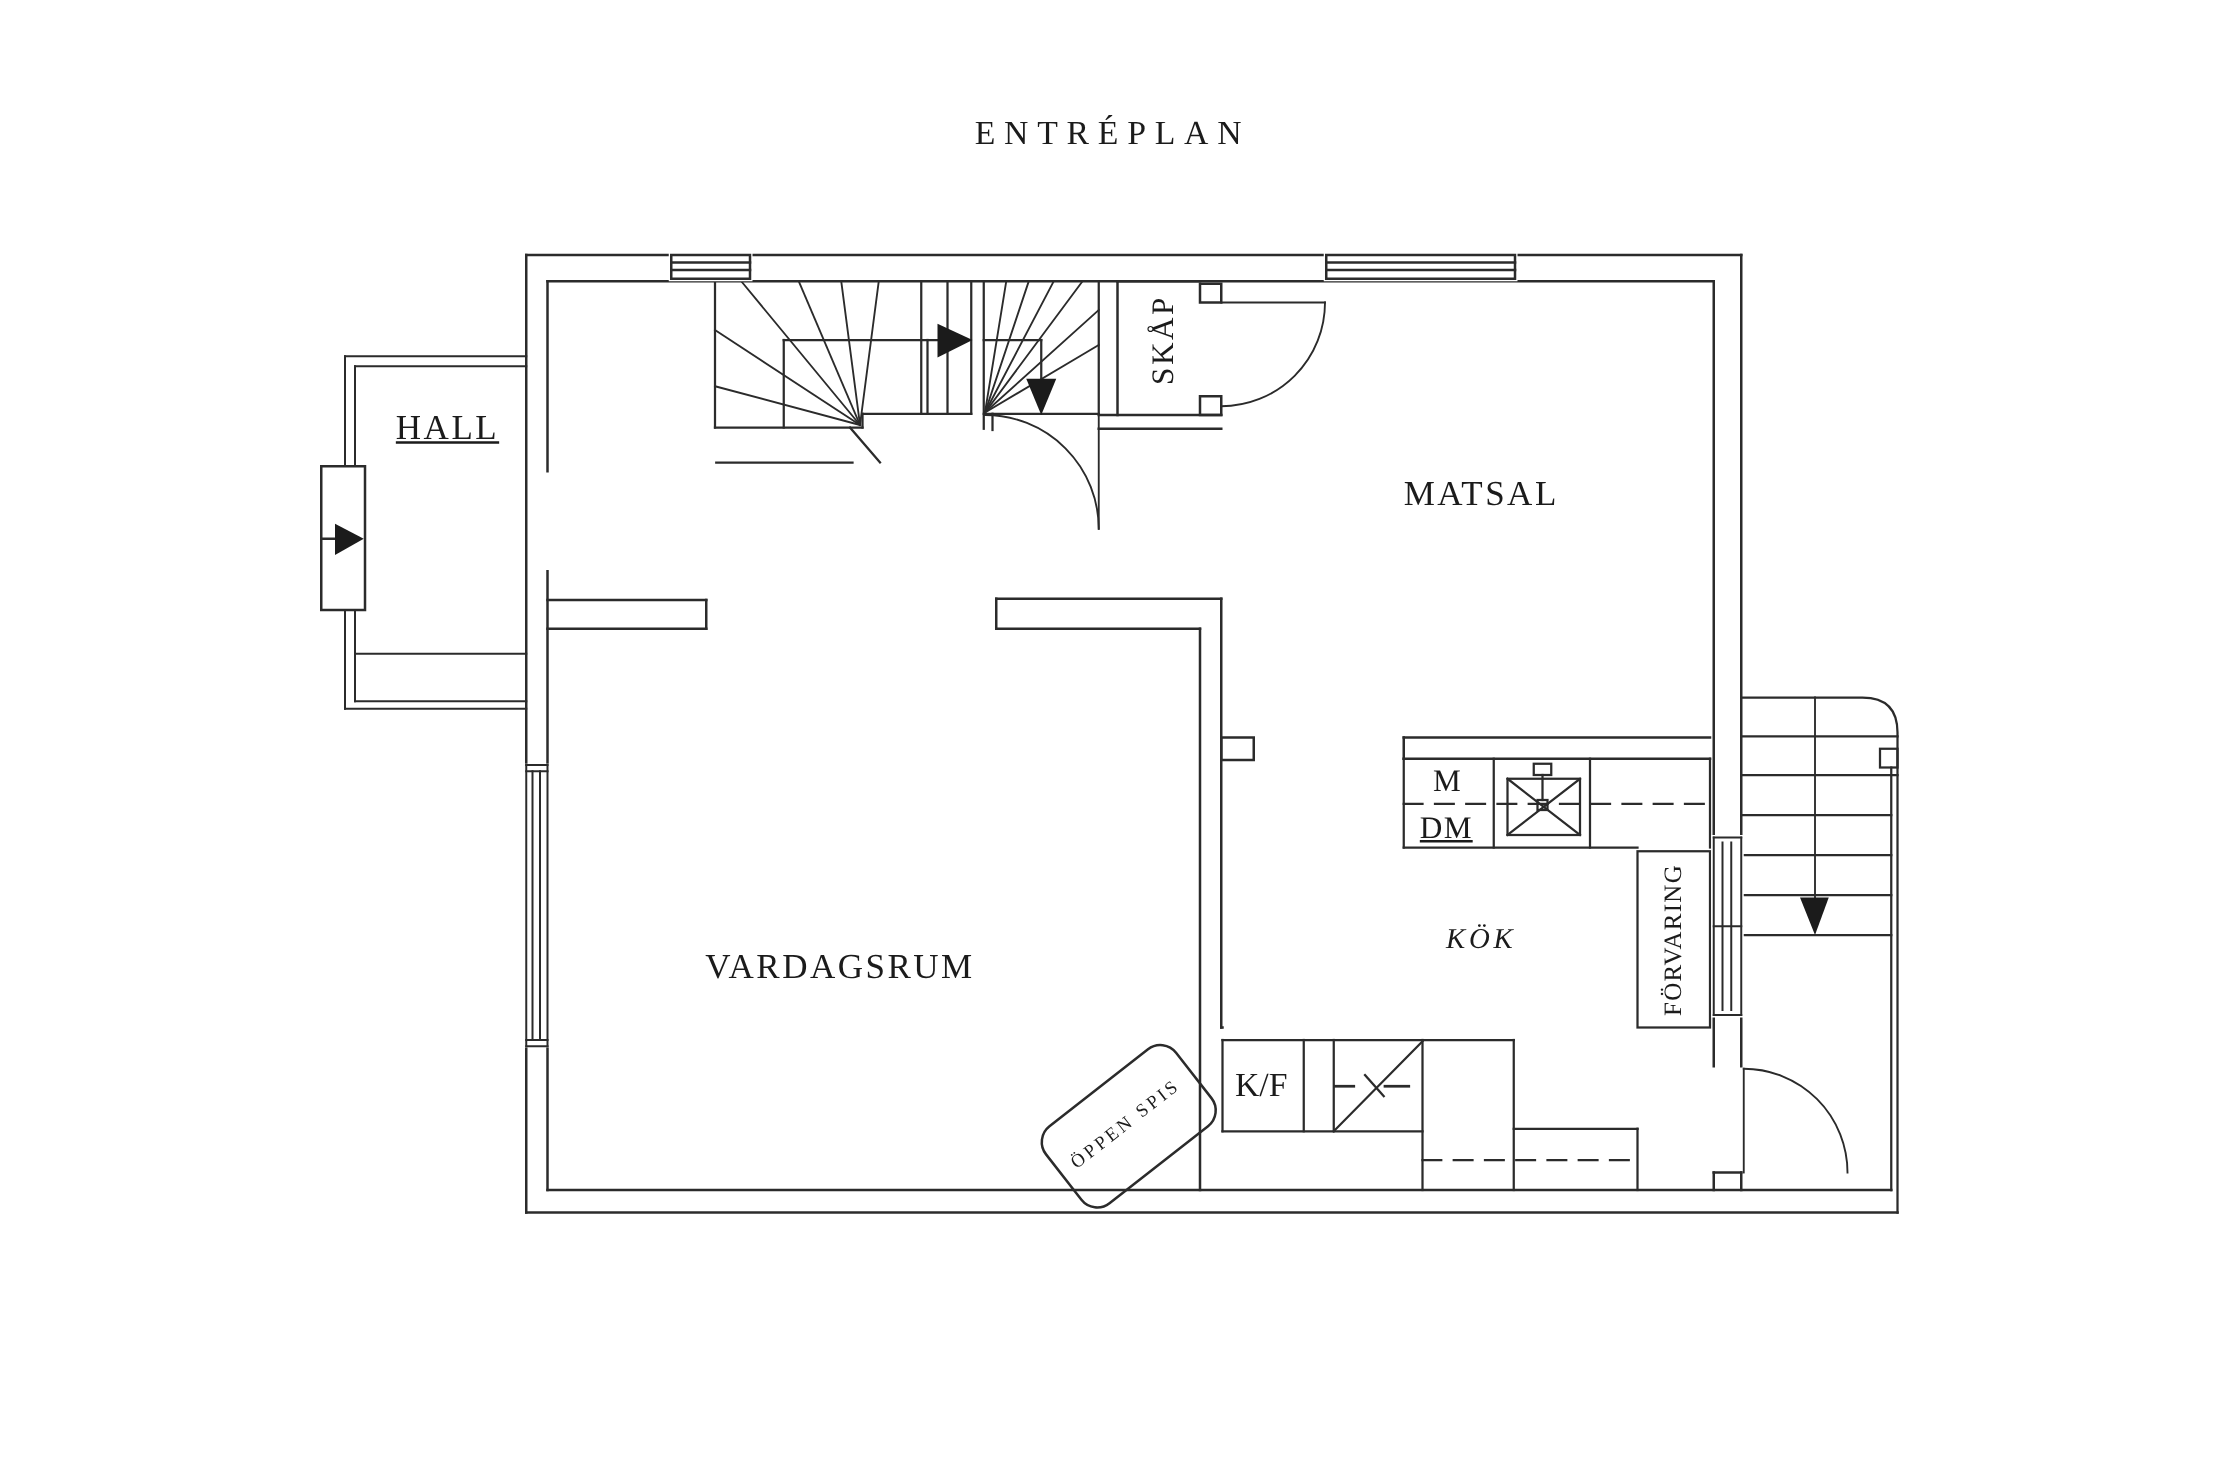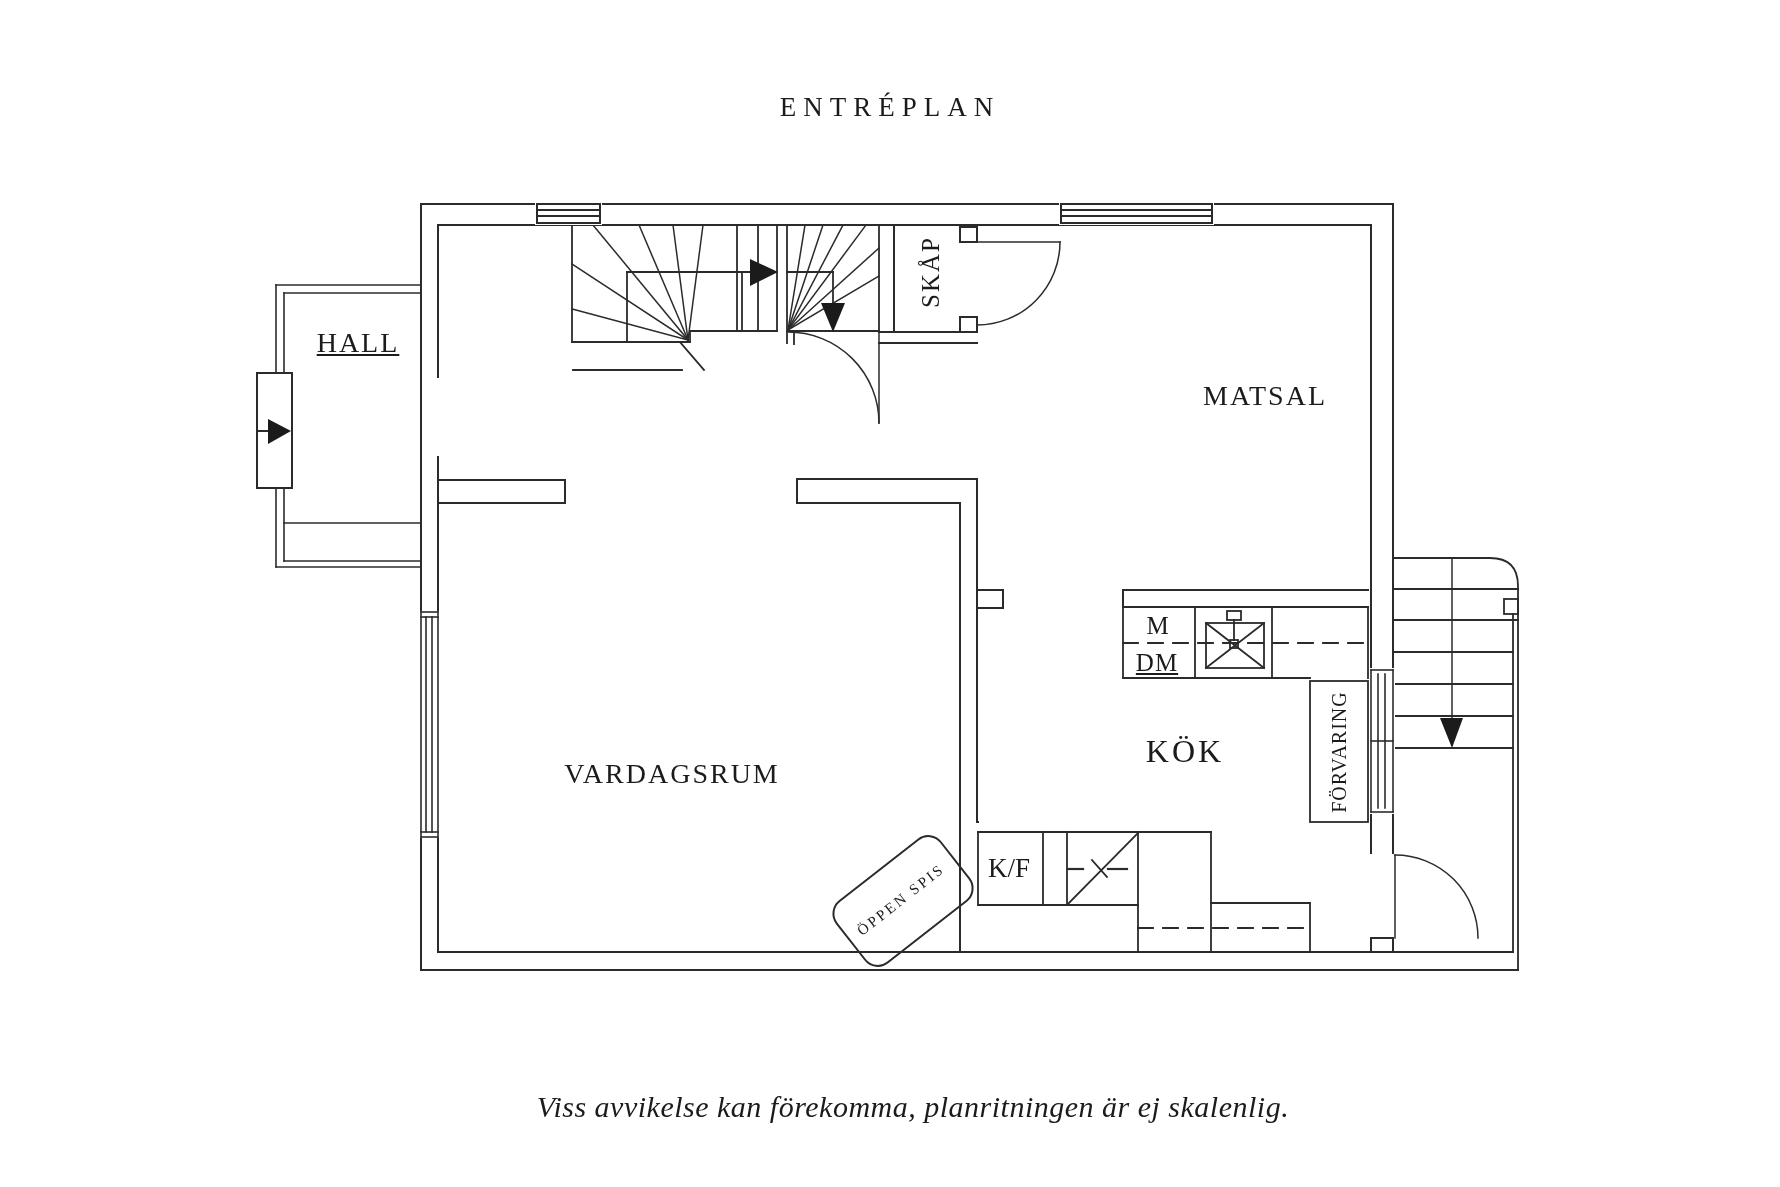--- a/index.html
+++ b/index.html
@@ -3,21 +3,21 @@
 <meta charset="utf-8">
 <style>
   html,body{margin:0;padding:0;background:#ffffff;}
   .page{position:relative;width:1780px;height:1187px;background:#ffffff;overflow:hidden;
         font-family:"Liberation Serif","DejaVu Serif",serif;color:#1b1b1b;border-radius:32px;}
   svg{position:absolute;left:0;top:0;}
   .lbl{position:absolute;transform:translate(-50%,-50%);white-space:nowrap;
        font-family:"Liberation Serif","DejaVu Serif",serif;color:#1b1b1b;}
   .title{font-size:27px;letter-spacing:7px;}
   .room{font-size:28px;letter-spacing:2px;}
-  .kok{font-size:32px;letter-spacing:3px;}
+  .kok{font-size:23px;letter-spacing:3px;font-style:italic;}
   .skap{font-size:25px;letter-spacing:2px;transform:translate(-50%,-50%) rotate(-90deg);}
   .forvaring{font-size:20px;letter-spacing:1px;transform:translate(-50%,-50%) rotate(-90deg);}
   .appliance{font-size:25px;letter-spacing:1px;}
   .kf{font-size:27px;}
   .spis{font-size:15px;letter-spacing:2.5px;transform:translate(-50%,-50%) rotate(-38deg);}
   .caption{font-size:30px;font-style:italic;letter-spacing:0.5px;}
 </style>
 </head>
 <body>
 
@@ -217,24 +217,23 @@
       <path d="M1371,670 V812"></path>
           <path d="M1393,670 V812"></path>
       <path d="M1378,674 V808"></path>
           <path d="M1385,674 V808"></path>
     </g>
   </g>
 </svg>
 
 <div class="lbl title" style="left:890px;top:107px;">ENTRÉPLAN</div>
 <div class="lbl room" style="left:358px;top:343px;text-decoration:underline;">HALL</div>
-<div class="lbl room" style="left:1265px;top:396px;text-align:center;">MATSAL</div>
+<div class="lbl room" style="left:1185px;top:396px;text-align:center;">MATSAL</div>
 <div class="lbl room" style="left:672px;top:726px;margin-top:48px;">VARDAGSRUM</div>
 <div class="lbl kok" style="left:1185px;top:751px;">KÖK</div>
 <div class="lbl skap" style="left:931px;top:272px;">SKÅP</div>
 <div class="lbl forvaring" style="left:1339px;top:752px;">FÖRVARING</div>
 <div class="lbl appliance" style="left:1158px;top:626px;">M</div>
 <div class="lbl appliance" style="left:1157px;top:663px;text-decoration:underline;">DM</div>
 <div class="lbl kf" style="left:1009px;top:868px;font-family:Liberation Serif, serif;">K/F</div>
 <div class="lbl spis" style="left:901px;top:900px;">ÖPPEN SPIS</div>
-<div class="lbl caption" style="left:913px;top:1107px;">Viss avvikelse kan förekomma, planritningen är ej skalenlig.</div>
 
 </div>
 
 </body></html>

